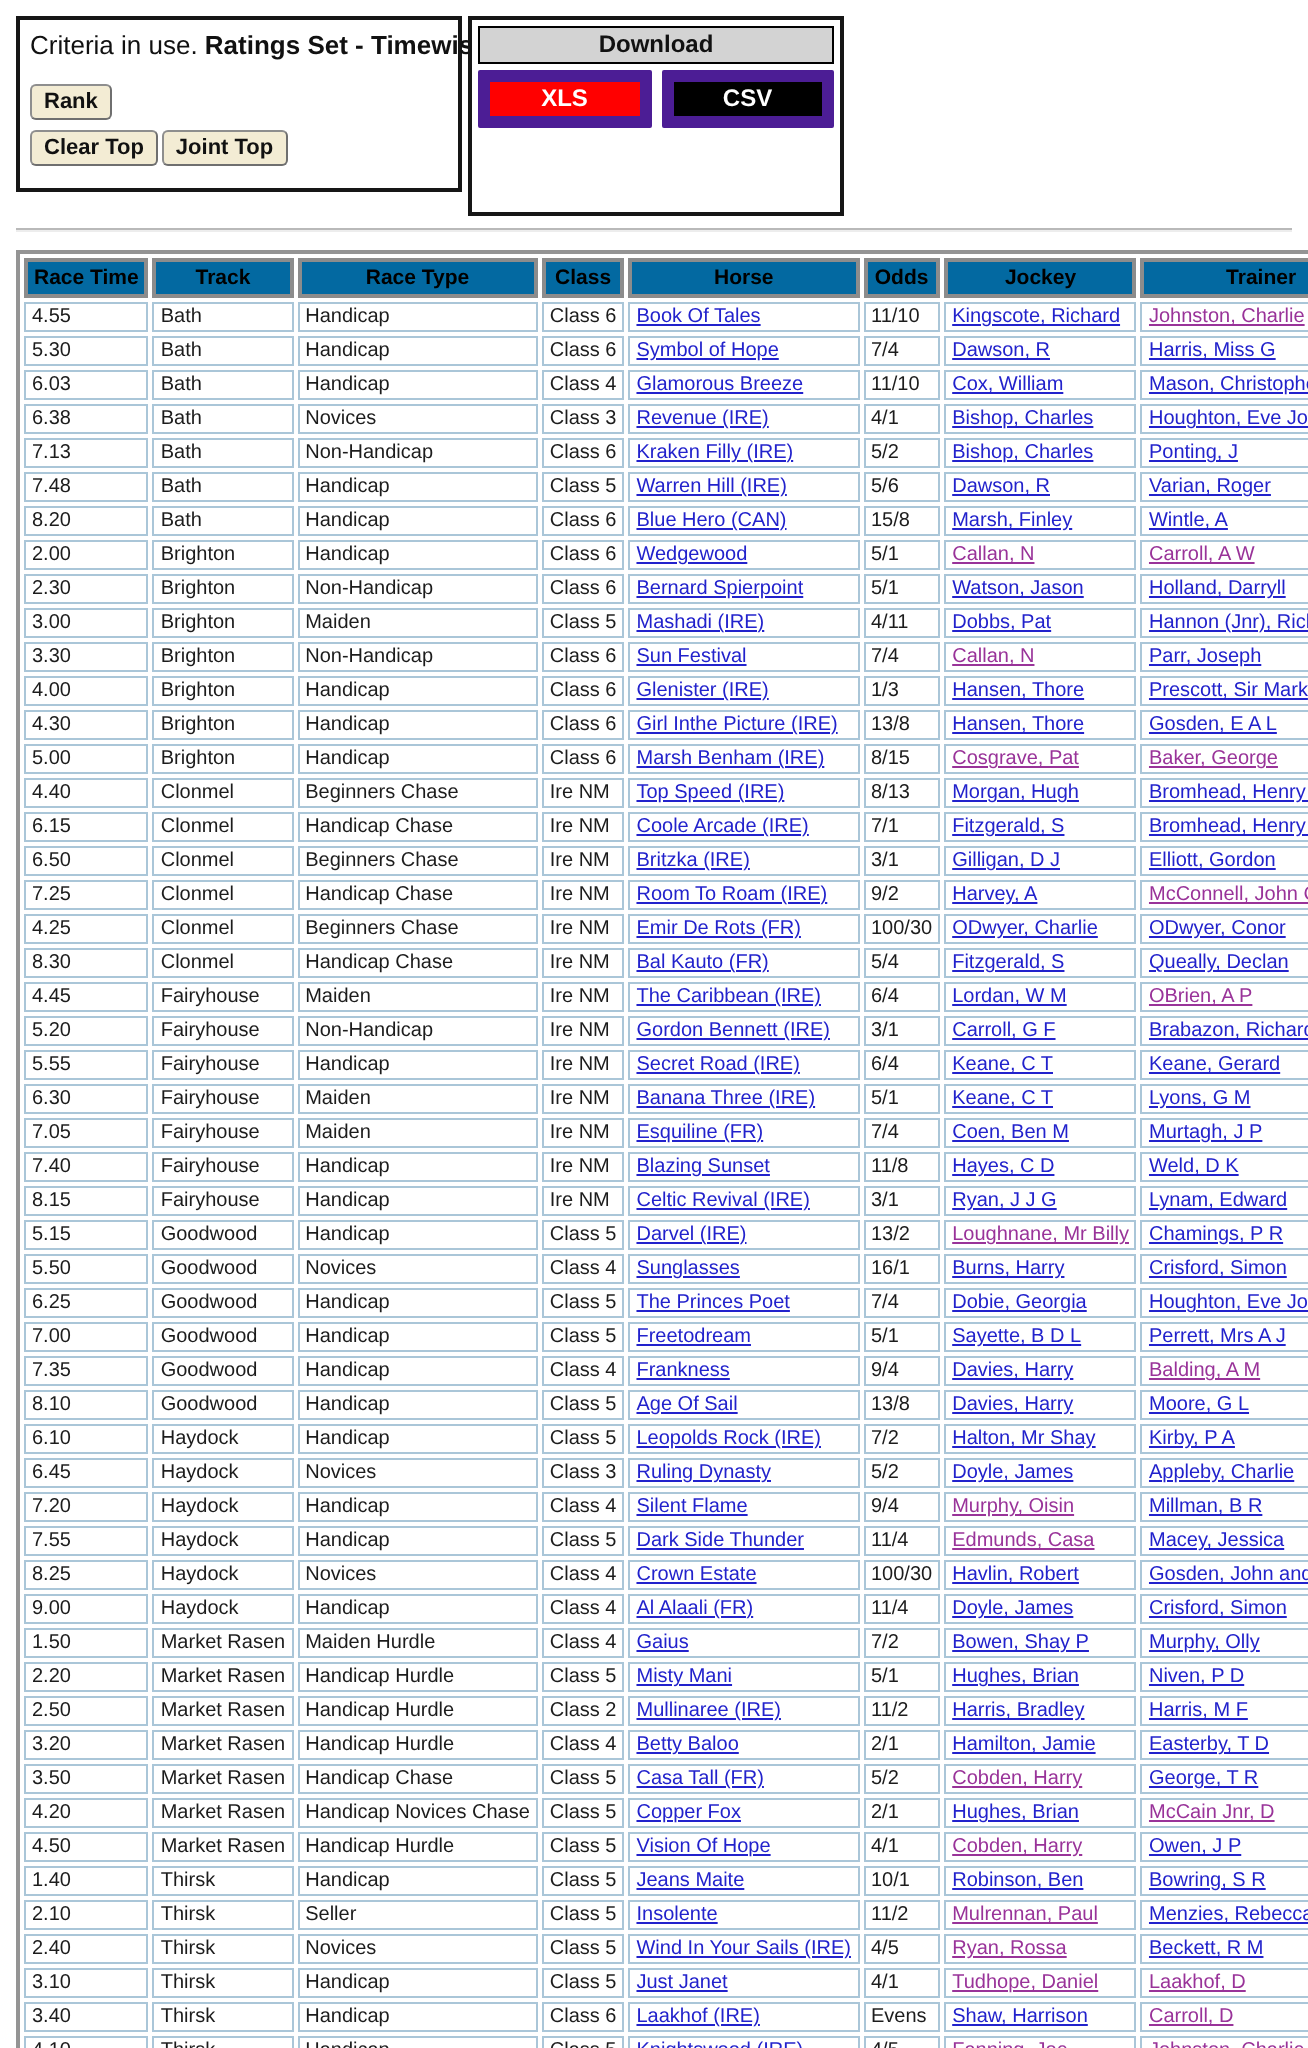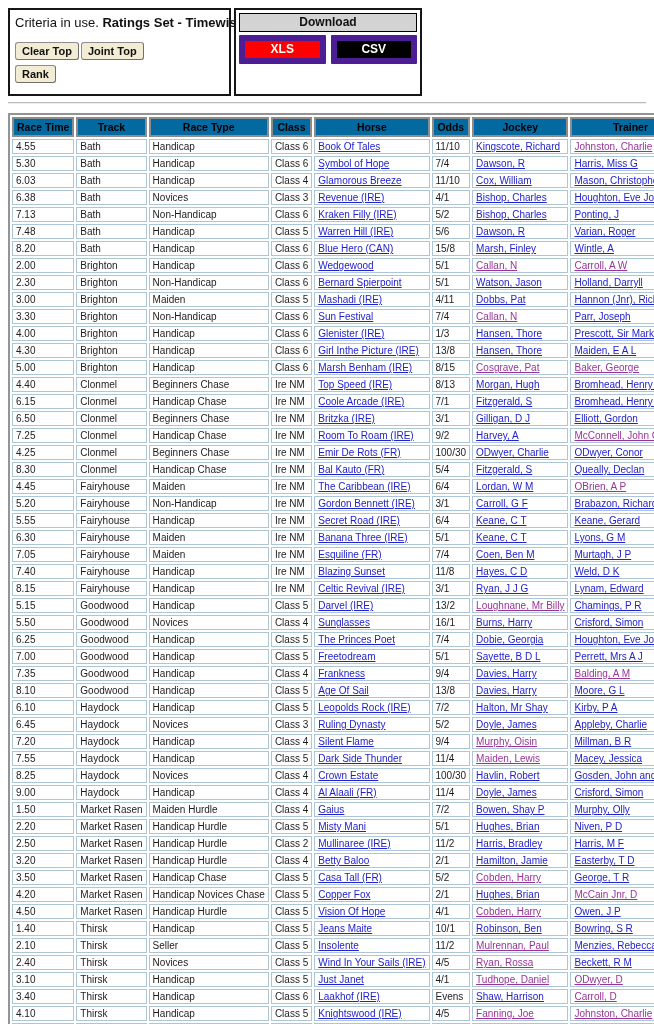--- a/index.html
+++ b/index.html
@@ -21,21 +21,21 @@
   .toolbtn {
     font-family: "Liberation Sans", sans-serif;
     font-size: 11px; font-weight: bold; color: #111;
     background: #f3ecd4;
     border: 1px solid #8e8e8e;
     border-right-color: #6f6f6f; border-bottom-color: #6f6f6f;
     border-radius: 3px;
     padding: 2px 6px; margin-right: 2px;
     cursor: pointer;
   }
-  .panel.download { width: 188px; height: 88px; padding: 3px; }
+  .panel.download { width: 188px; height: 100px; padding: 3px; }
   .dl-header {
     background: #d3d3d3; border: 1px solid #000;
     text-align: center; font-weight: bold; font-size: 12px;
     padding: 1px 0 2px 0;
   }
   .dl-buttons { display: flex; gap: 5px; margin-top: 3px; }
   .dlbtn {
     flex: 1; font-family: "Liberation Sans", sans-serif;
     font-size: 12px; font-weight: bold; color: #fff;
     border: 6px solid #4c1d95; border-radius: 1px;
@@ -75,24 +75,24 @@
 </style>
 </head>
 <body>
 
 <div class="topbar">
   <div class="panel criteria">
     <div class="crit-line">
       <span>Criteria in use. </span><span class="bold">Ratings Set - Timewise</span>
     </div>
     <div class="btn-row">
-      <button class="toolbtn">Clear Top</button><button class="toolbtn">Joint Top</button>
+      <button class="toolbtn">Rank</button>
     </div>
     <div class="btn-row">
-      <button class="toolbtn">Rank</button>
+      <button class="toolbtn">Clear Top</button><button class="toolbtn">Joint Top</button>
     </div>
   </div>
   <div class="panel download">
     <div class="dl-header">Download</div>
     <div class="dl-buttons">
       <button class="dlbtn xls">XLS</button>
       <button class="dlbtn csv">CSV</button>
     </div>
   </div>
 </div>
@@ -244,21 +244,21 @@
         <td><a href="#" class="lnk">Prescott, Sir Mark</a></td>
       </tr>
       <tr>
         <td>4.30</td>
         <td>Brighton</td>
         <td>Handicap</td>
         <td>Class 6</td>
         <td><a href="#" class="lnk">Girl Inthe Picture (IRE)</a></td>
         <td>13/8</td>
         <td><a href="#" class="lnk">Hansen, Thore</a></td>
-        <td><a href="#" class="lnk">Maiden, E A L</a></td>
+        <td><a href="#" class="lnk">Gosden, E A L</a></td>
       </tr>
       <tr>
         <td>5.00</td>
         <td>Brighton</td>
         <td>Handicap</td>
         <td>Class 6</td>
         <td><a href="#" class="lnk">Marsh Benham (IRE)</a></td>
         <td>8/15</td>
         <td><a href="#" class="lnk visited">Cosgrave, Pat</a></td>
         <td><a href="#" class="lnk visited">Baker, George</a></td>
@@ -483,21 +483,21 @@
         <td><a href="#" class="lnk visited">Murphy, Oisin</a></td>
         <td><a href="#" class="lnk">Millman, B R</a></td>
       </tr>
       <tr>
         <td>7.55</td>
         <td>Haydock</td>
         <td>Handicap</td>
         <td>Class 5</td>
         <td><a href="#" class="lnk">Dark Side Thunder</a></td>
         <td>11/4</td>
-        <td><a href="#" class="lnk visited">Maiden, Lewis</a></td>
+        <td><a href="#" class="lnk visited">Edmunds, Casa</a></td>
         <td><a href="#" class="lnk">Macey, Jessica</a></td>
       </tr>
       <tr>
         <td>8.25</td>
         <td>Haydock</td>
         <td>Novices</td>
         <td>Class 4</td>
         <td><a href="#" class="lnk">Crown Estate</a></td>
         <td>100/30</td>
         <td><a href="#" class="lnk">Havlin, Robert</a></td>
@@ -614,21 +614,21 @@
         <td><a href="#" class="lnk">Beckett, R M</a></td>
       </tr>
       <tr>
         <td>3.10</td>
         <td>Thirsk</td>
         <td>Handicap</td>
         <td>Class 5</td>
         <td><a href="#" class="lnk">Just Janet</a></td>
         <td>4/1</td>
         <td><a href="#" class="lnk visited">Tudhope, Daniel</a></td>
-        <td><a href="#" class="lnk visited">ODwyer, D</a></td>
+        <td><a href="#" class="lnk visited">Laakhof, D</a></td>
       </tr>
       <tr>
         <td>3.40</td>
         <td>Thirsk</td>
         <td>Handicap</td>
         <td>Class 6</td>
         <td><a href="#" class="lnk">Laakhof (IRE)</a></td>
         <td>Evens</td>
         <td><a href="#" class="lnk">Shaw, Harrison</a></td>
         <td><a href="#" class="lnk visited">Carroll, D</a></td>

